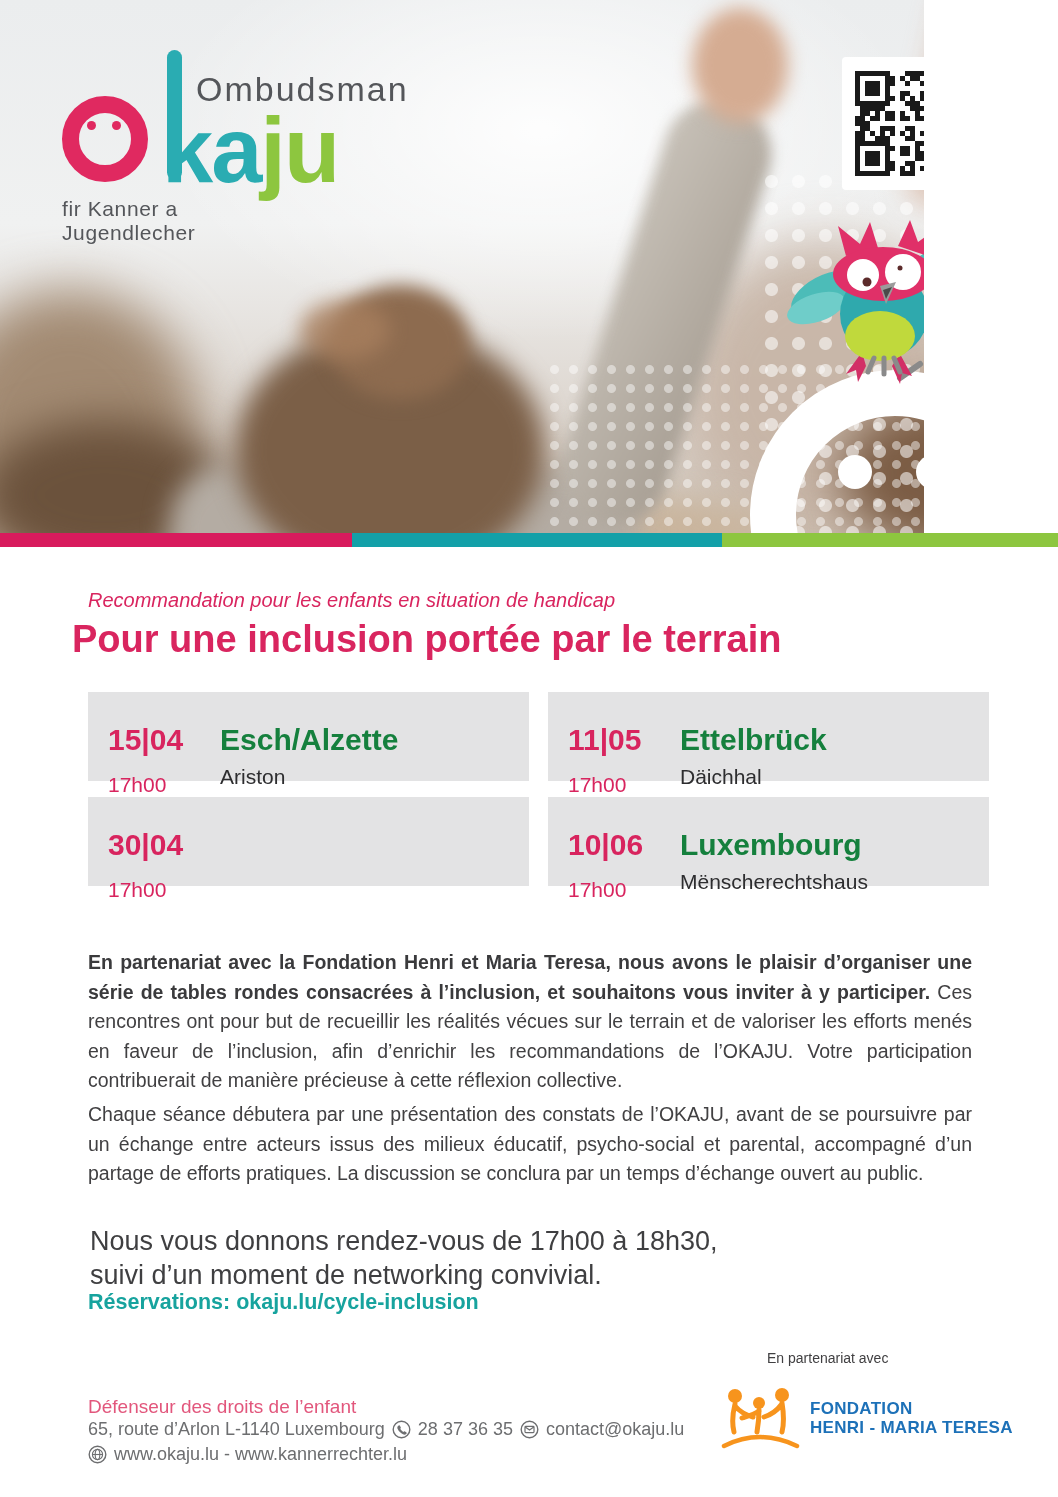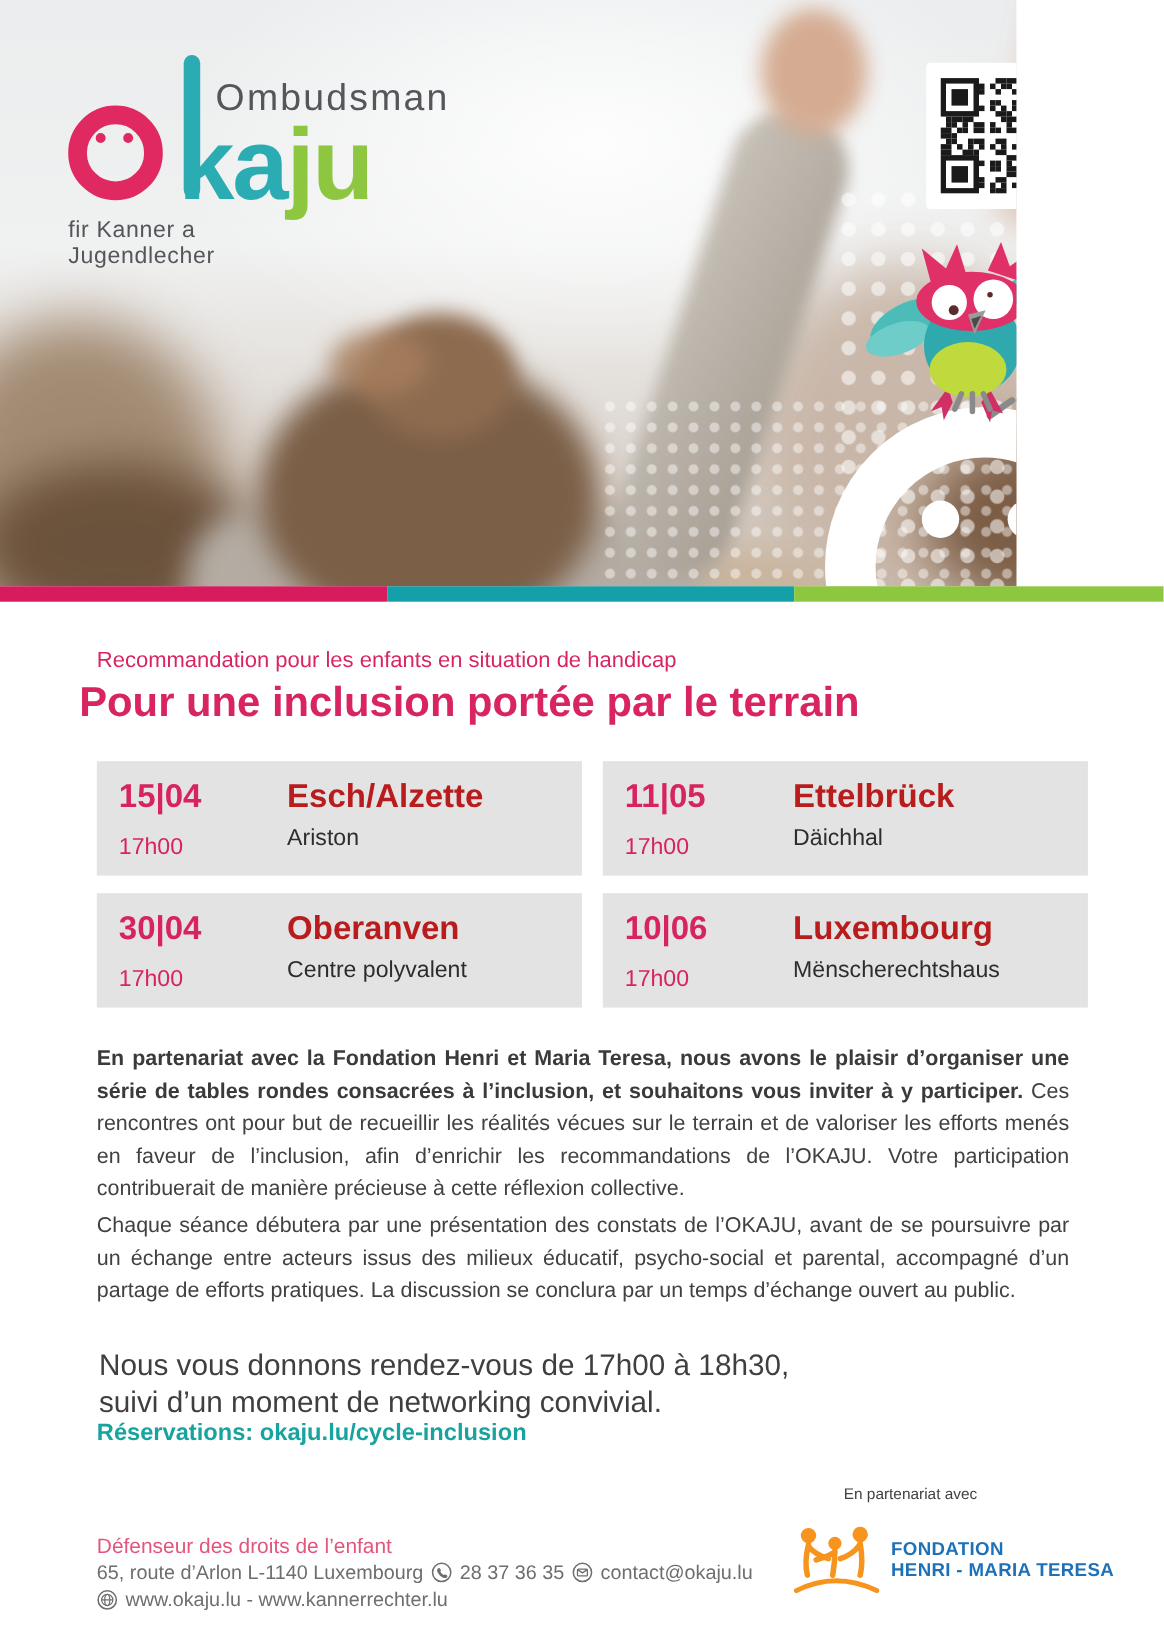--- a/index.html
+++ b/index.html
@@ -51,30 +51,30 @@
           display:flex;align-items:center;justify-content:center;}
   
   .owl{position:absolute;left:782px;top:212px;width:205px;height:175px;}
   .o-face{position:absolute;left:750px;top:368px;width:290px;height:165px;}
   
   .stripe{position:absolute;left:0;top:533px;width:1058px;height:14px;display:flex;}
   .stripe .s1{width:33.3%;background:#d81b5d;}
   .stripe .s2{width:34.9%;background:#13a0a8;}
   .stripe .s3{flex:1;background:#8dc63f;}
   
-  .kicker{position:absolute;left:88px;top:589px;font-size:20px;color:#d9255f;font-weight:500;}
+  .kicker{position:absolute;left:88px;top:589px;font-size:20px;color:#d9255f;font-weight:500;font-style:italic;}
   .title{position:absolute;left:72px;top:618px;font-size:38px;color:#d9255f;font-weight:700;}
   .events{position:absolute;left:88px;top:692px;width:901px;display:grid;
           grid-template-columns:441px 441px;grid-column-gap:19px;grid-row-gap:16px;}
-  .event-box{height:104px;background:#e3e3e4;display:flex;padding-left:20px;padding-top:17px;
-             box-sizing:border-box;gap:41px;}
+  .event-box{height:89px;background:#e3e3e4;display:flex;padding-left:20px;padding-top:32px;
+             box-sizing:border-box;}
   .ev-left{width:112px;}
   .ev-date{font-size:30px;font-weight:700;color:#d8245e;line-height:32px;}
   .ev-time{font-size:21px;color:#d8245e;line-height:21px;margin-top:18px;}
-  .ev-city{font-size:30px;font-weight:700;color:#b91c1c;line-height:32px;}
+  .ev-city{font-size:30px;font-weight:700;color:#15803d;line-height:32px;}
   .ev-venue{font-size:21px;color:#2d2d2f;line-height:21px;margin-top:10px;}
   .p{position:absolute;left:88px;width:884px;text-align:justify;font-size:19.5px;line-height:29.6px;
      color:#414042;}
   .p b{font-weight:700;color:#3a3a3c;}
   .p1{top:948px;} .p2{top:1100px;}
   .rdv{position:absolute;left:90px;top:1224px;font-size:27px;line-height:34px;color:#3f3f41;}
   .resa{position:absolute;left:88px;top:1290px;font-size:21.5px;font-weight:700;color:#17a39e;}
   
   .f-org{position:absolute;left:88px;top:1364px;font-size:23px;color:#e2567c;}
   .f-role{position:absolute;left:88px;top:1396px;font-size:19px;color:#e2567c;}
@@ -348,24 +348,20 @@
       <div>
         <div class="ev-city">Ettelbrück</div>
         <div class="ev-venue">Däichhal</div>
       </div>
     </div>
     <div class="event-box">
       <div class="ev-left">
         <div class="ev-date">30|04</div>
         <div class="ev-time">17h00</div>
       </div>
-      <div>
-        <div class="ev-city">Oberanven</div>
-        <div class="ev-venue">Centre polyvalent</div>
-      </div>
     </div>
     <div class="event-box">
       <div class="ev-left">
         <div class="ev-date">10|06</div>
         <div class="ev-time">17h00</div>
       </div>
       <div>
         <div class="ev-city">Luxembourg</div>
         <div class="ev-venue">Mënscherechtshaus</div>
       </div>

